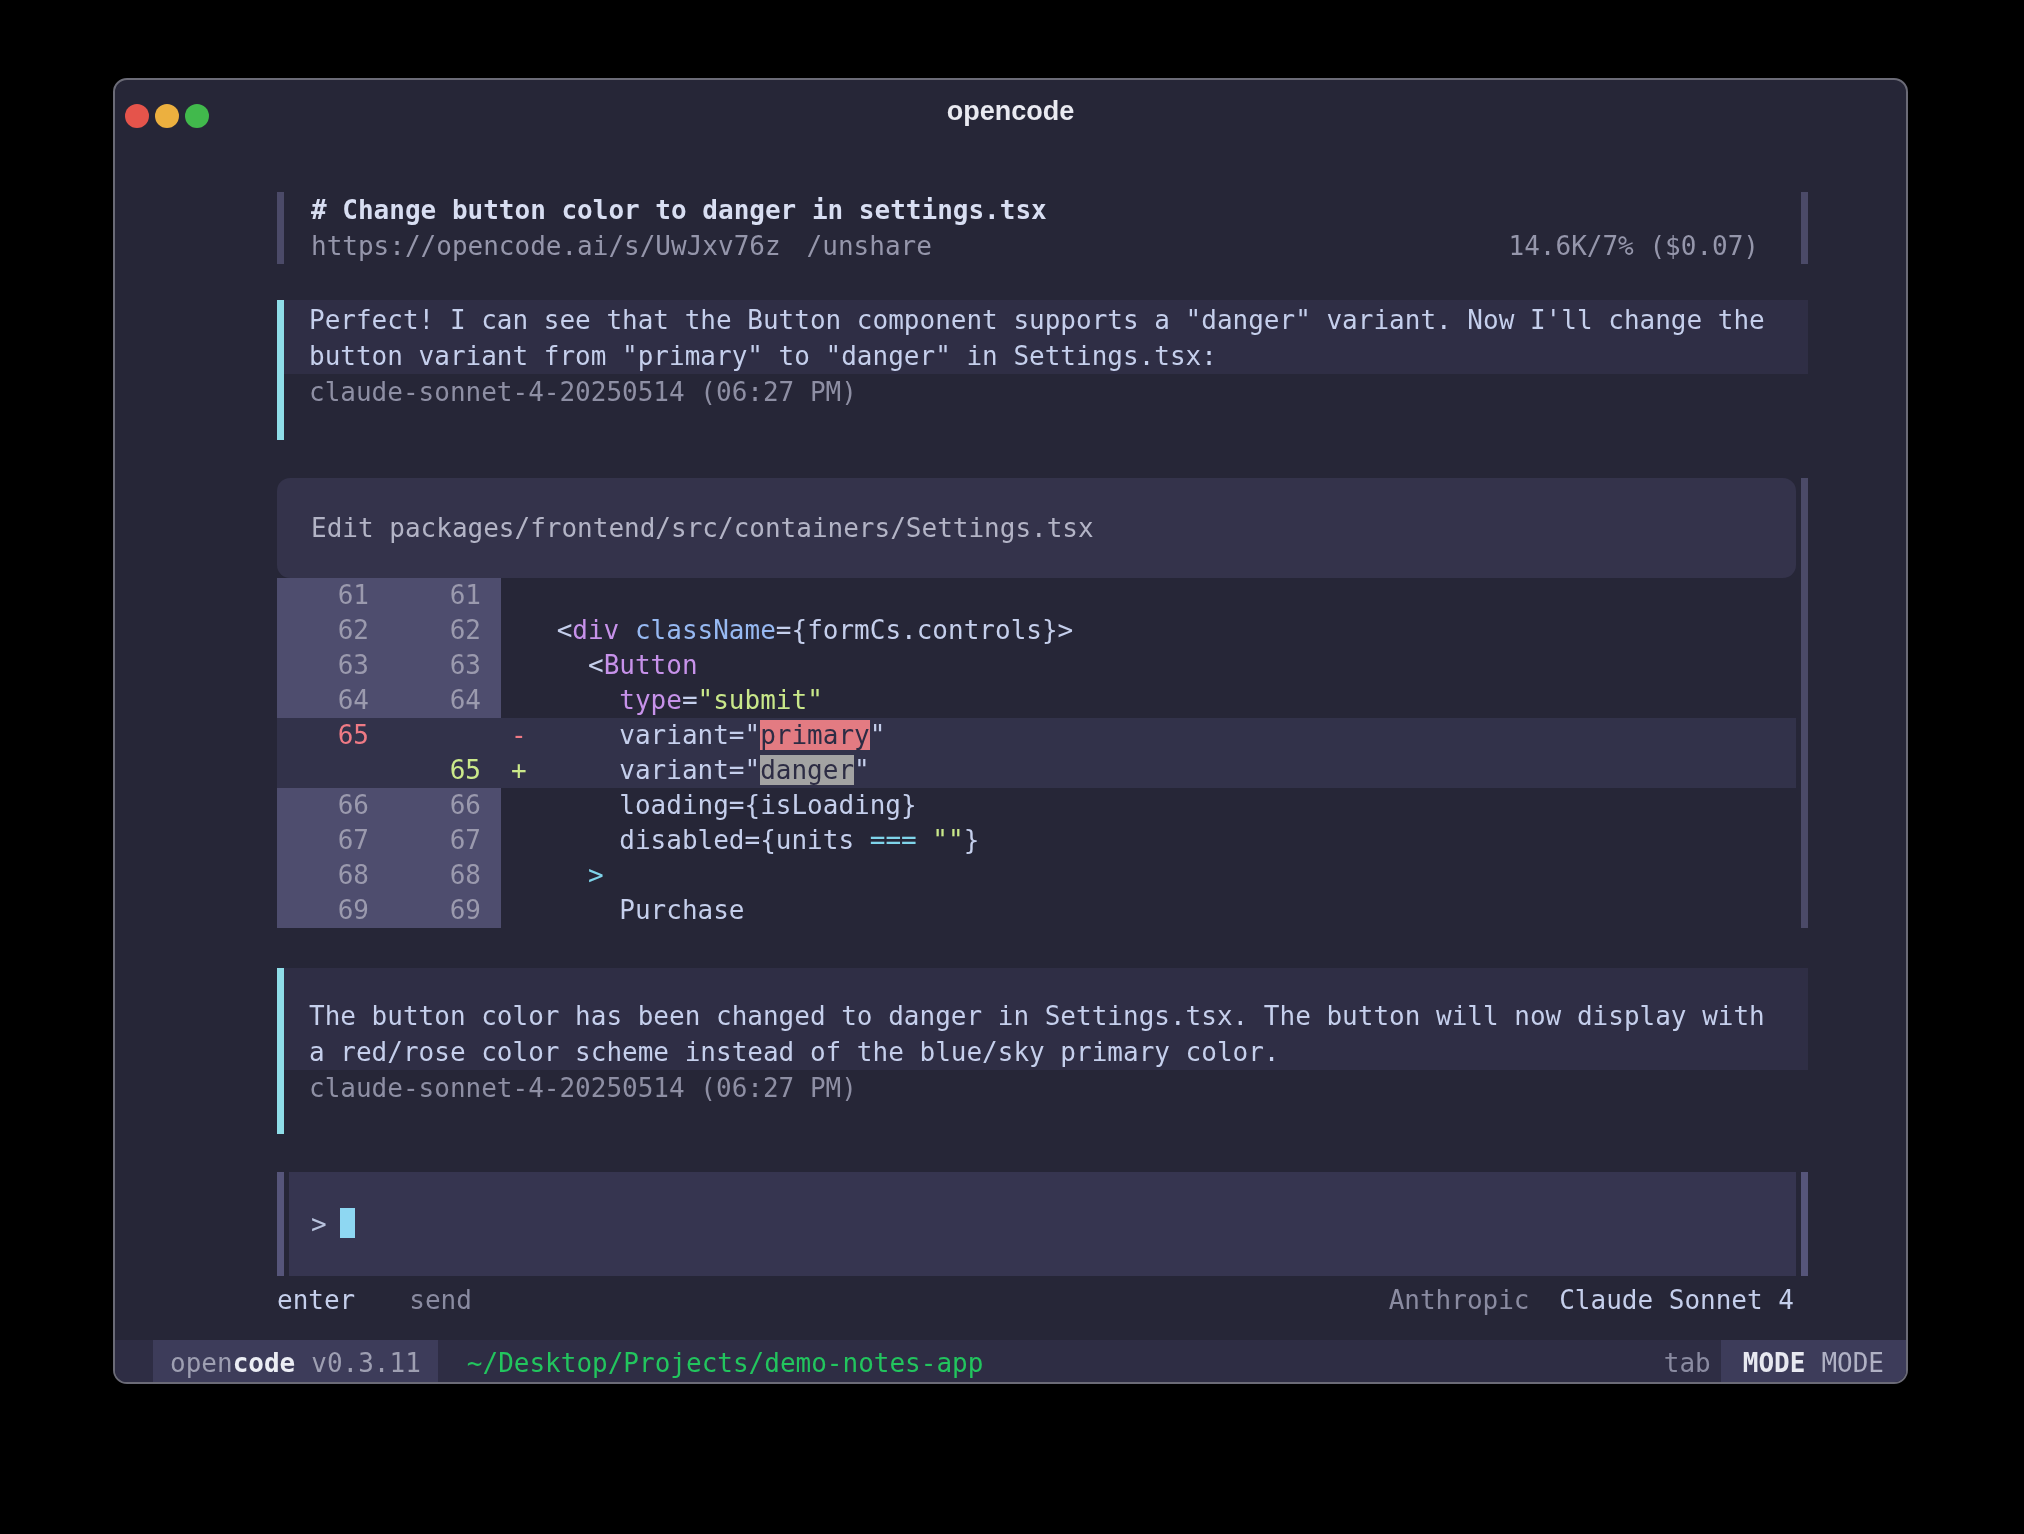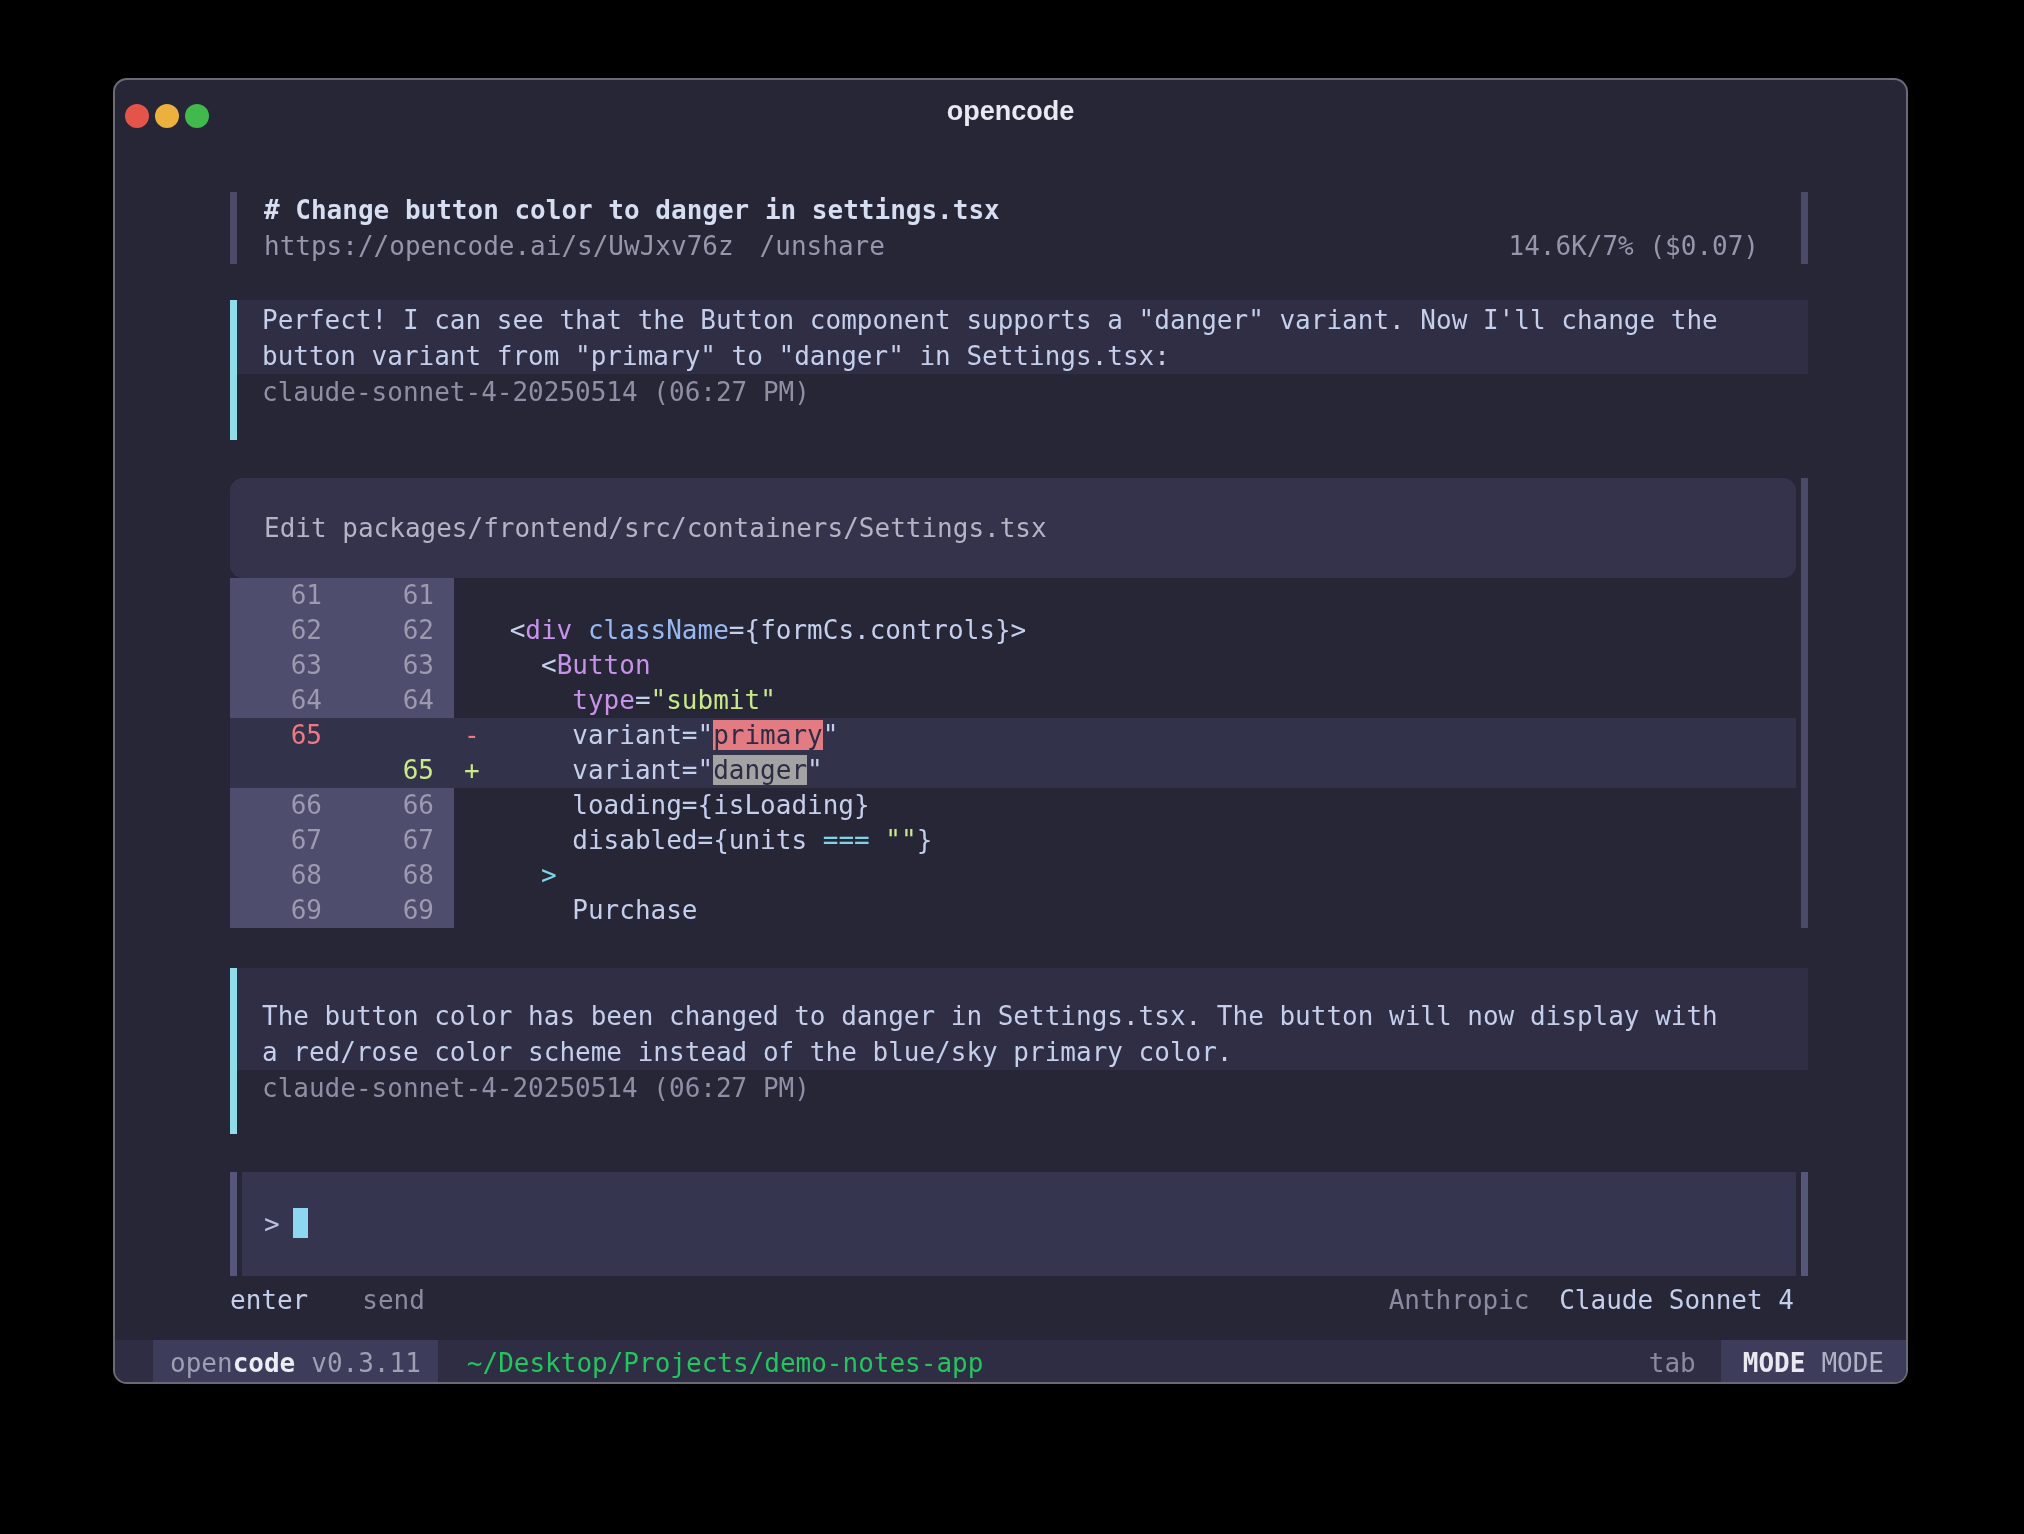--- a/index.html
+++ b/index.html
@@ -19,21 +19,21 @@
   .lights { position:absolute; left:10px; top:24px; display:flex; gap:6px; }
   .light { width:24px; height:24px; border-radius:50%; }
   .light.red { background:#e5544b; }
   .light.yellow { background:#ecb03f; }
   .light.green { background:#41b94c; }
   .win-title {
     text-align:center; line-height:62px; font-size:27px; font-weight:700;
     color:#e9eaf1; font-family:"Liberation Sans","DejaVu Sans",sans-serif;
   }
   
-  .main { flex:1; padding:0 98px 0 115px; display:flex; flex-direction:column; font-size:26px; }
+  .main { flex:1; padding:0 98px 0 115px; display:flex; flex-direction:column; font-size:26px;margin-left:47px; }
   .vbar { width:7px; flex:none; background:#4b4a68; }
   .vbar.right { margin-left:5px; }
   
   .session-header { margin-top:50px; display:flex; }
   .hdr-content { flex:1; padding-left:27px; }
   .hdr-line { height:36px; line-height:36px; display:flex; }
   .hdr-title { color:#d8def2; font-weight:700; }
   .hdr-url { color:#9596ab; }
   .hdr-unshare { color:#9596ab; margin-left:26px; }
   .hdr-stats { margin-left:auto; padding-right:37px; color:#9596ab; }
@@ -95,21 +95,21 @@
     margin-top:22px; height:46px; flex:none; background:#2e2d44;
     display:flex; align-items:stretch; font-size:26px; line-height:46px;padding-left:35px;
   }
   .sb-chip { background:#3d3c5a; padding:0 17px; }
   .sb-chip.appchip { margin-left:3px; }
   .sb-open { color:#9e9fb2; }
   .sb-code { color:#eceef5; font-weight:700; }
   .sb-version { color:#9e9fb2; margin-left:16px; }
   .sb-path { color:#22c55e; margin-left:29px; }
   .sb-right { margin-left:auto; display:flex; }
-  .sb-tab { color:#8a8ba1; margin-right:25px; }
+  .sb-tab { color:#8a8ba1; margin-right:10px; }
   .sb-chip.modechip { padding:0 22px; }
   .sb-build { color:#e8e9f1; font-weight:700; }
   .sb-mode { color:#b0b1c4; margin-left:16px; }
 </style>
 </head>
 <body>
 
 <div class="window">
 
   <div class="titlebar">

